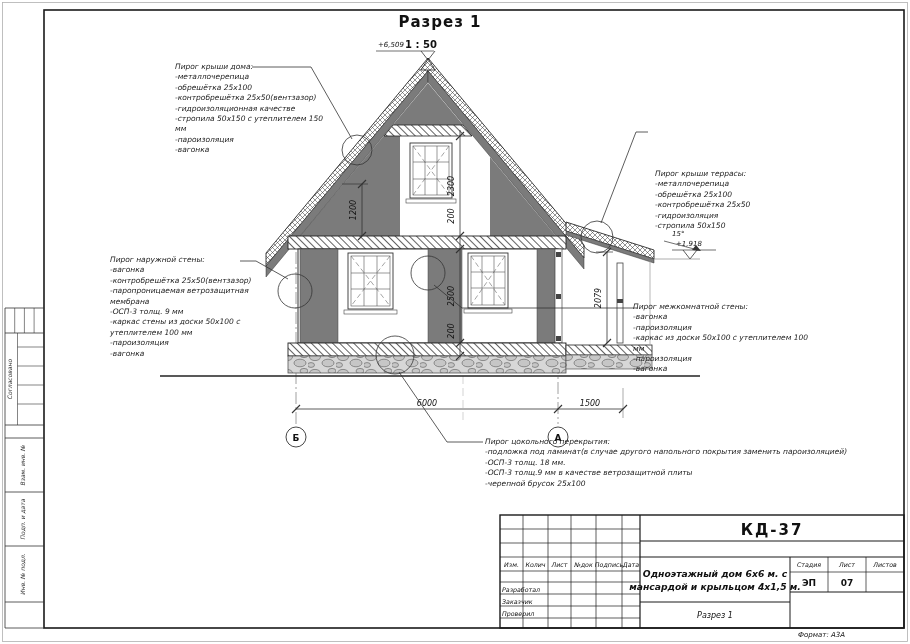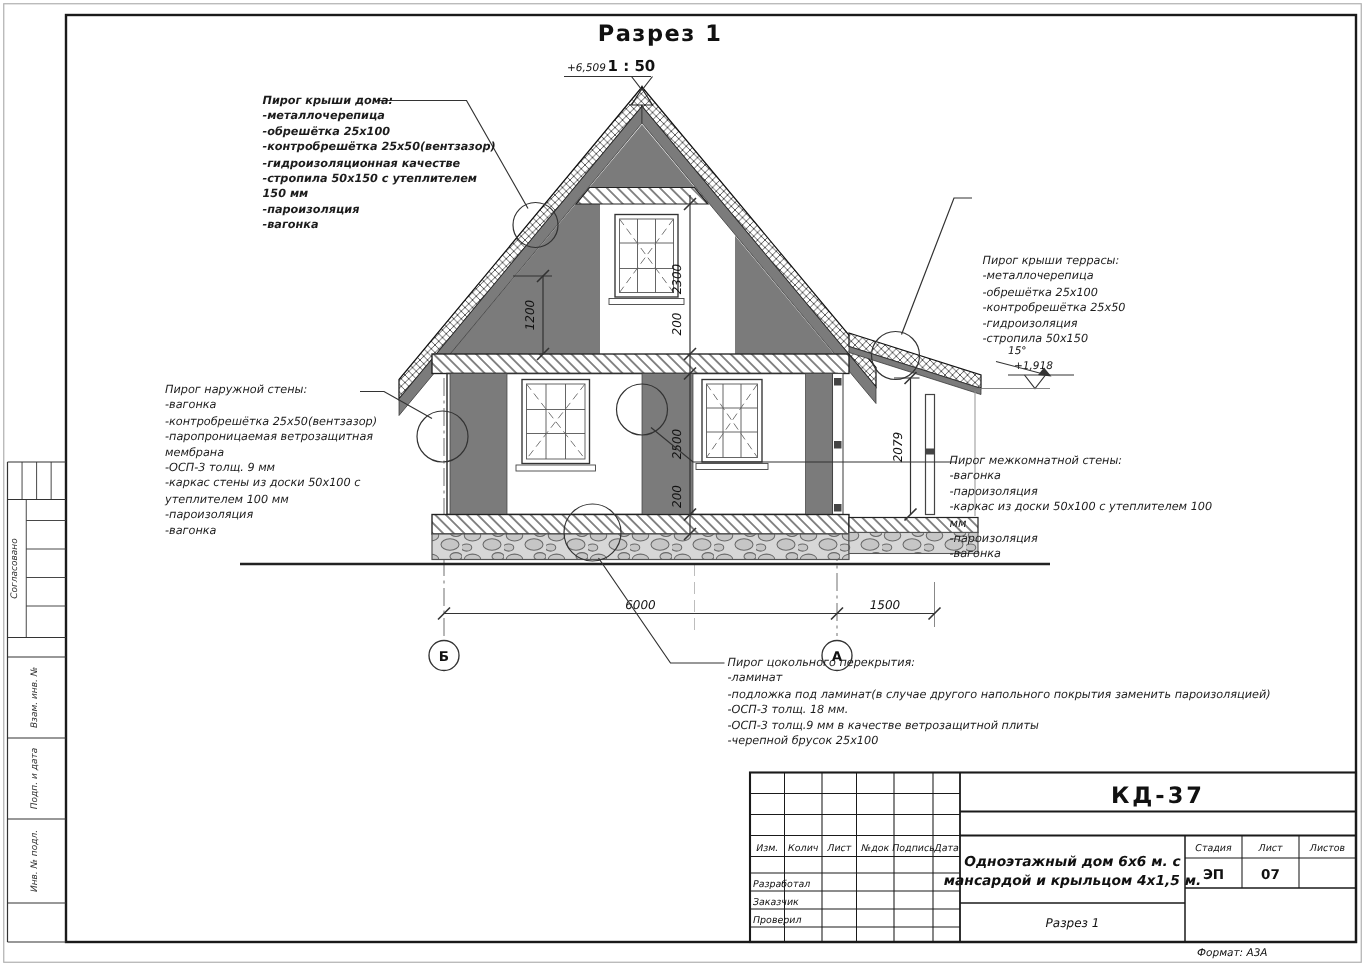--- a/index.html
+++ b/index.html
@@ -294,21 +294,21 @@
   <text class="st" x="885" y="567" text-anchor="middle">Листов</text>
   <text class="val" x="809" y="586" text-anchor="middle">ЭП</text>
   <text class="val" x="847" y="586" text-anchor="middle">07</text>
   <text class="val" x="885" y="586" text-anchor="middle"></text>
   <text class="dt7" x="798" y="637">Формат: А3А</text>
 </svg>
 
 <div class="h-title">Разрез 1</div>
 <div class="h-scale">1 : 50</div>
 
-<div class="ann" style="left:175px;top:62px;width:160px;font-weight:bold;">
+<div class="ann" style="left:175px;top:62px;width:160px;">
   <div>Пирог крыши дома:</div>
   <div>-металлочерепица</div>
   <div>-обрешётка 25х100</div>
   <div>-контробрешётка 25х50(вентзазор)</div>
   <div>-гидроизоляционная качестве</div>
   <div>-стропила 50х150 с утеплителем 150 мм</div>
   <div>-пароизоляция</div>
   <div>-вагонка</div>
 </div>
 
@@ -336,20 +336,19 @@
   <div>Пирог межкомнатной стены:</div>
   <div>-вагонка</div>
   <div>-пароизоляция</div>
   <div>-каркас из доски 50х100 с утеплителем 100 мм</div>
   <div>-пароизоляция</div>
   <div>-вагонка</div>
 </div>
 
 <div class="ann nw" style="left:485px;top:437px;width:400px;">
   <div>Пирог цокольного перекрытия:</div>
-  <div>-ламинат</div>
   <div>-подложка под ламинат(в случае другого напольного покрытия заменить пароизоляцией)</div>
   <div>-ОСП-3 толщ. 18 мм.</div>
   <div>-ОСП-3 толщ.9 мм в качестве ветрозащитной плиты</div>
   <div>-черепной брусок 25х100</div>
 </div>
 
 </div>
 
 </body></html>

